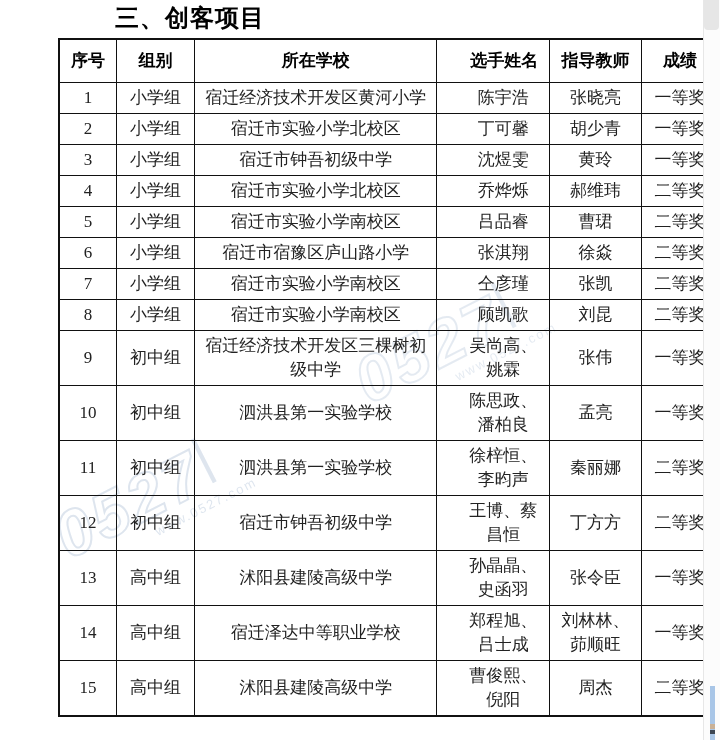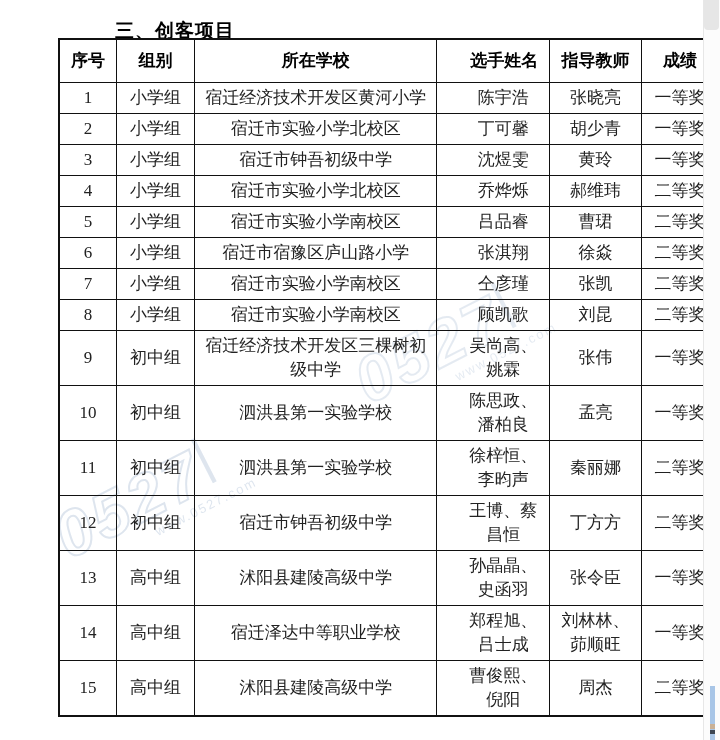--- a/index.html
+++ b/index.html
@@ -3,23 +3,23 @@
 <meta charset="utf-8">
 <style>
   html,body{margin:0;padding:0;}
   body{
     width:720px;height:740px;position:relative;overflow:hidden;
     background:#ffffff;
     font-family:"Liberation Serif","DejaVu Serif",serif;
   }
   
   .doc-title{
-    position:absolute;left:115px;top:18px;margin:0;
+    position:absolute;left:115px;top:2px;margin:0;
     font-family:"Liberation Sans","DejaVu Sans",sans-serif;
-    font-size:19px;font-weight:bold;color:#000;letter-spacing:1px;
+    font-size:24px;font-weight:bold;color:#000;letter-spacing:1px;
   }
   
   .watermark{
     position:absolute;z-index:0;pointer-events:none;
     transform:rotate(-27deg);transform-origin:left center;
     color:#9fb3cc;opacity:.38;white-space:nowrap;
     font-family:"Liberation Sans","DejaVu Sans",sans-serif;
   }
   .wm-code{font-size:64px;font-weight:bold;font-style:italic;letter-spacing:4px;
     color:transparent;-webkit-text-stroke:2px #a9bcd4;}

